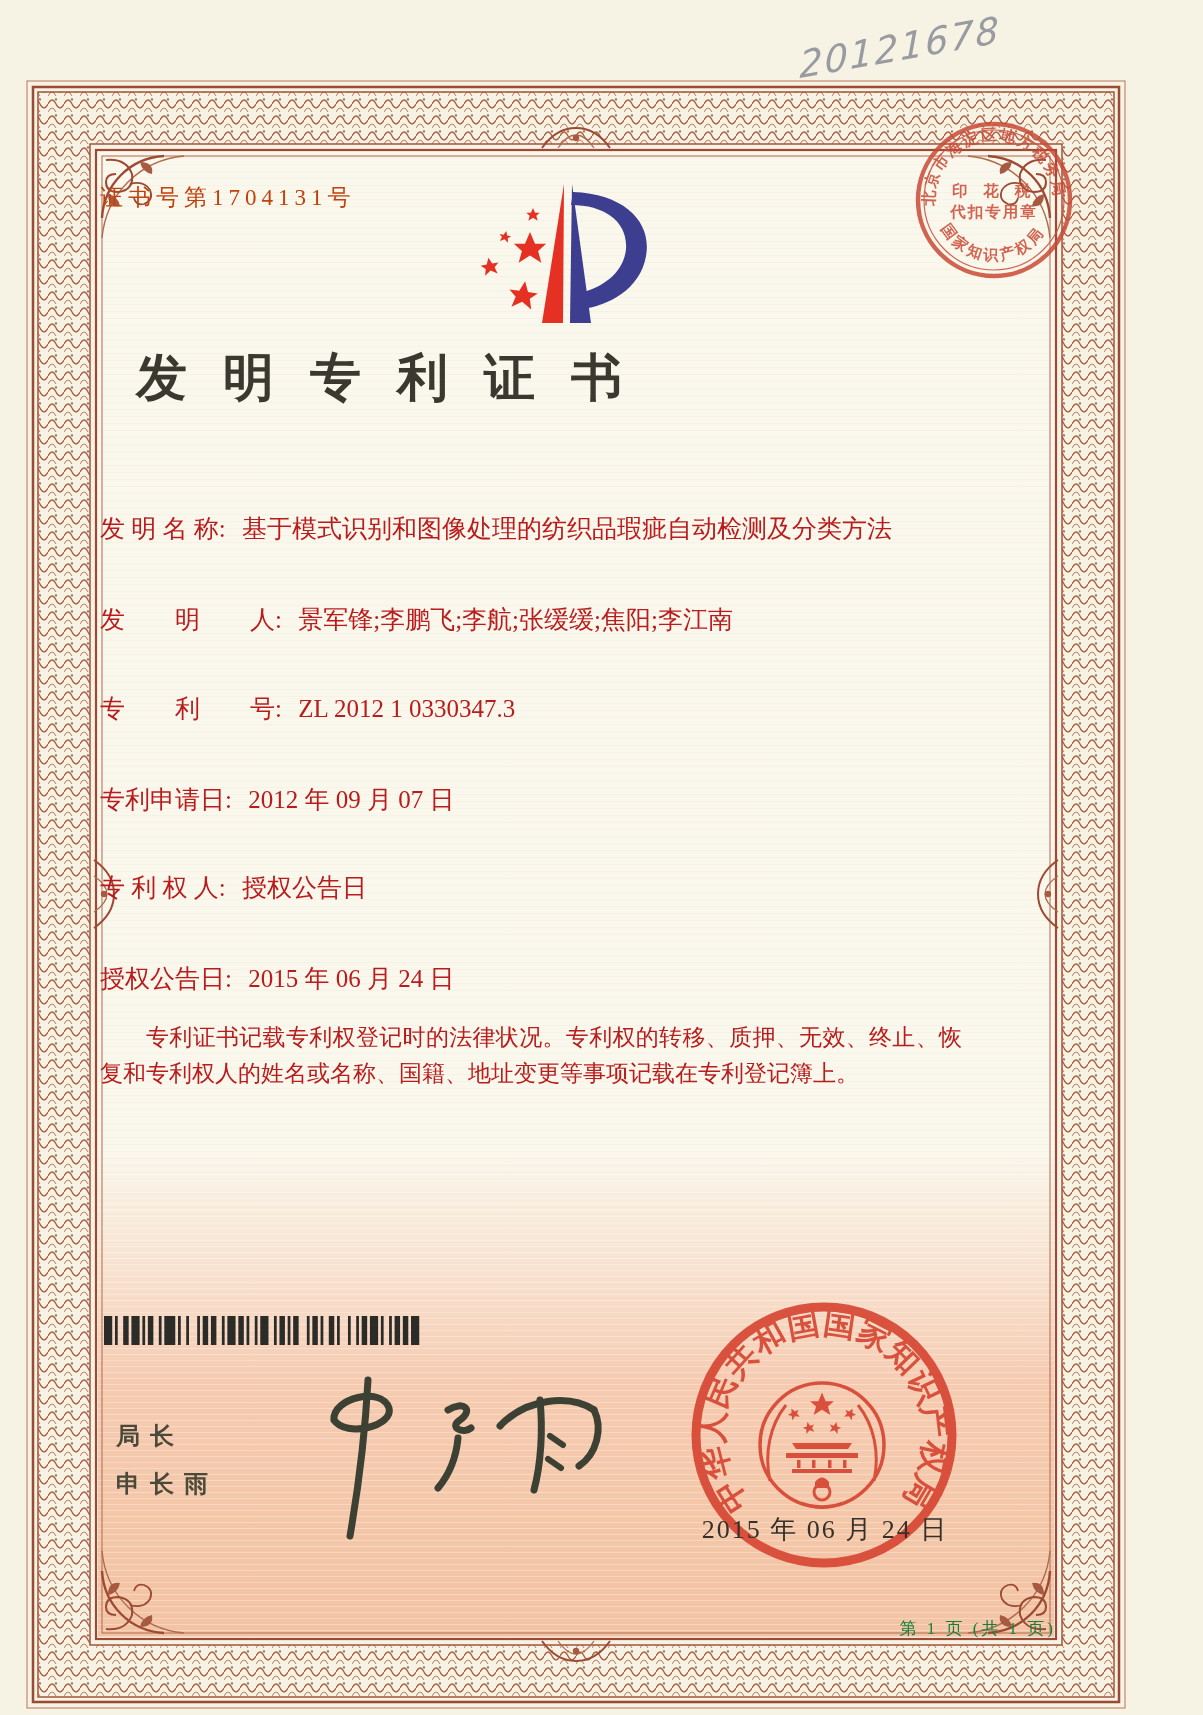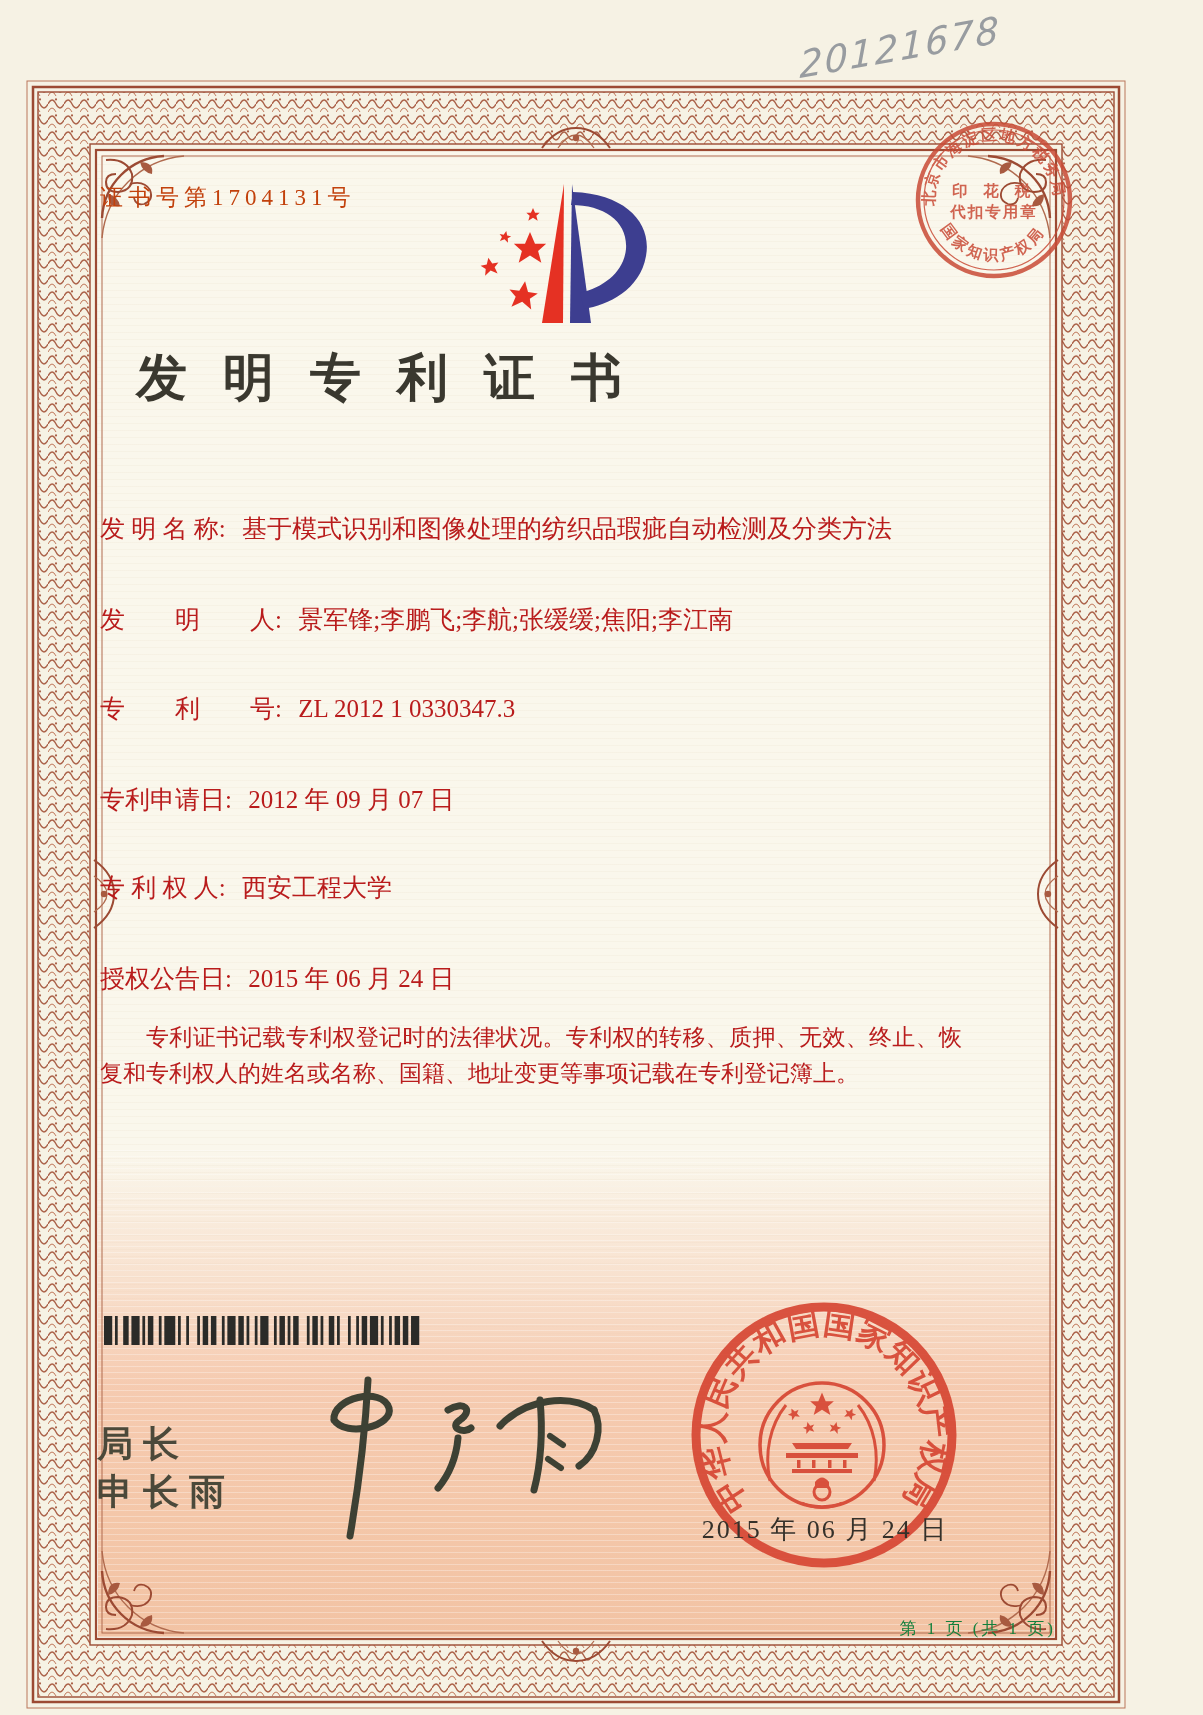--- a/index.html
+++ b/index.html
@@ -38,21 +38,21 @@
     letter-spacing:36px;padding-left:36px;box-sizing:border-box;
   }
   .field{left:100px;width:900px;font-size:25px;line-height:34px;white-space:nowrap;}
   .field .fvalue{margin-left:10px;}
   .f1{top:512px;} .f2{top:603px;} .f3{top:692px;}
   .f4{top:783px;} .f5{top:871px;} .f6{top:962px;}
   .body-text{left:100px;top:1020px;width:862px;font-size:23px;line-height:35.5px;
     text-align:justify;}
   .body-text p{margin:0;text-indent:2em;}
   .barcode-svg{position:absolute;left:104px;top:1316px;z-index:4;}
-  .signer{left:97px;font-size:36px;letter-spacing:10px;font-weight:bold;
+  .signer{left:116px;font-size:24px;letter-spacing:10px;font-weight:bold;
     font-family:Liberation Serif, serif;color:#4b493a;z-index:4;}
   .signer1{top:1420px;} .signer2{top:1468px;}
   .signature-svg{position:absolute;left:288px;top:1366px;z-index:4;}
   .seal-svg{position:absolute;left:688px;top:1299px;z-index:4;}
   .stamp-svg{position:absolute;left:912px;top:118px;z-index:4;}
   .seal-date{left:700px;top:1512px;width:250px;text-align:center;z-index:5;
     font-size:26px;letter-spacing:2px;color:#35312a;}
   .footer{left:100px;top:1617px;width:956px;text-align:right;font-size:17px;
     color:#15803d;letter-spacing:3px;z-index:4;}
 </style>
@@ -137,21 +137,21 @@
 <div class="txt field f3">
   <span class="flabel">专　　利　　号:</span>
   <span class="fvalue">ZL 2012 1 0330347.3</span>
 </div>
 <div class="txt field f4">
   <span class="flabel">专利申请日:</span>
   <span class="fvalue">2012 年 09 月 07 日</span>
 </div>
 <div class="txt field f5">
   <span class="flabel">专 利 权 人:</span>
-  <span class="fvalue">西安工程大学</span>
+  <span class="fvalue">授权公告日</span>
 </div>
 <div class="txt field f6">
   <span class="flabel">授权公告日:</span>
   <span class="fvalue">2015 年 06 月 24 日</span>
 </div>
 
 <div class="txt body-text">
   <p>专利证书记载专利权登记时的法律状况。专利权的转移、质押、无效、终止、恢复和专利权人的姓名或名称、国籍、地址变更等事项记载在专利登记簿上。</p>
 </div>
 

